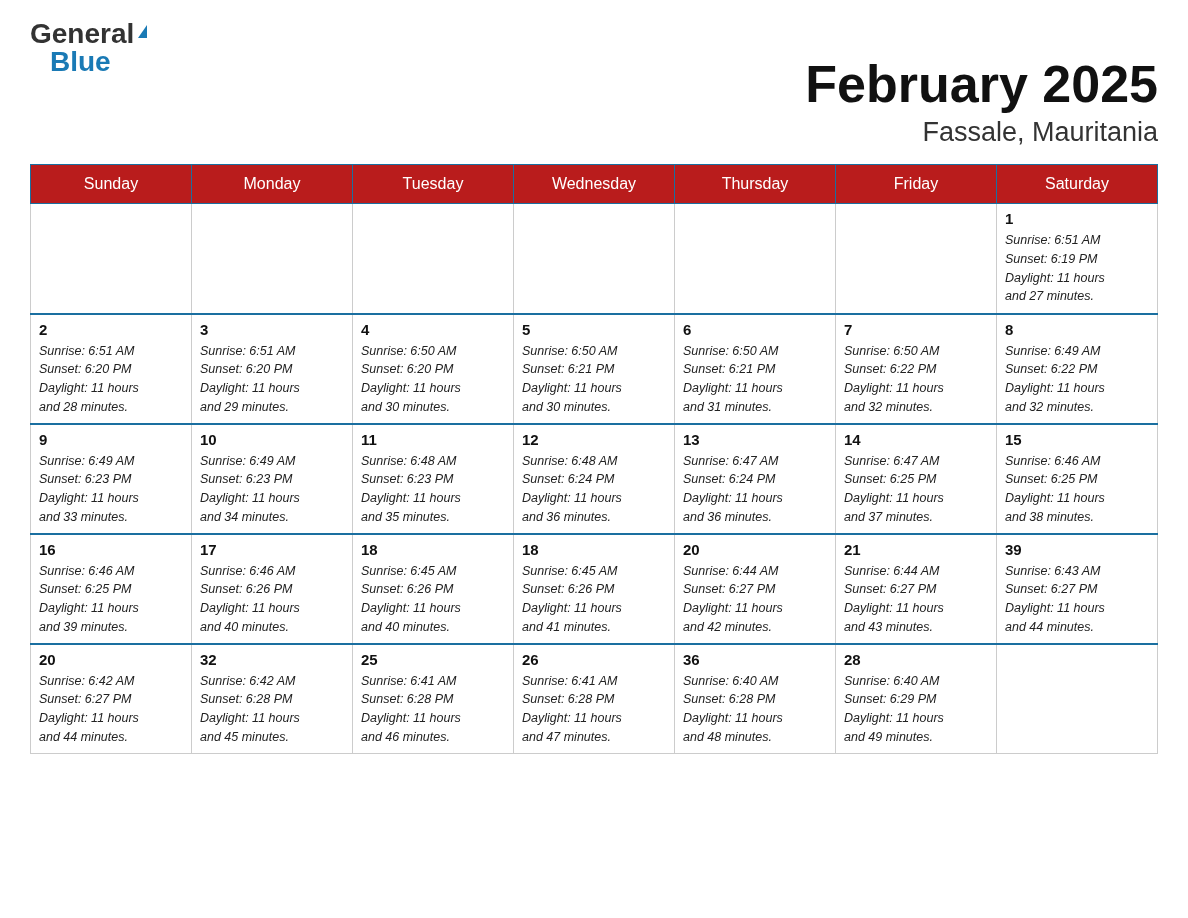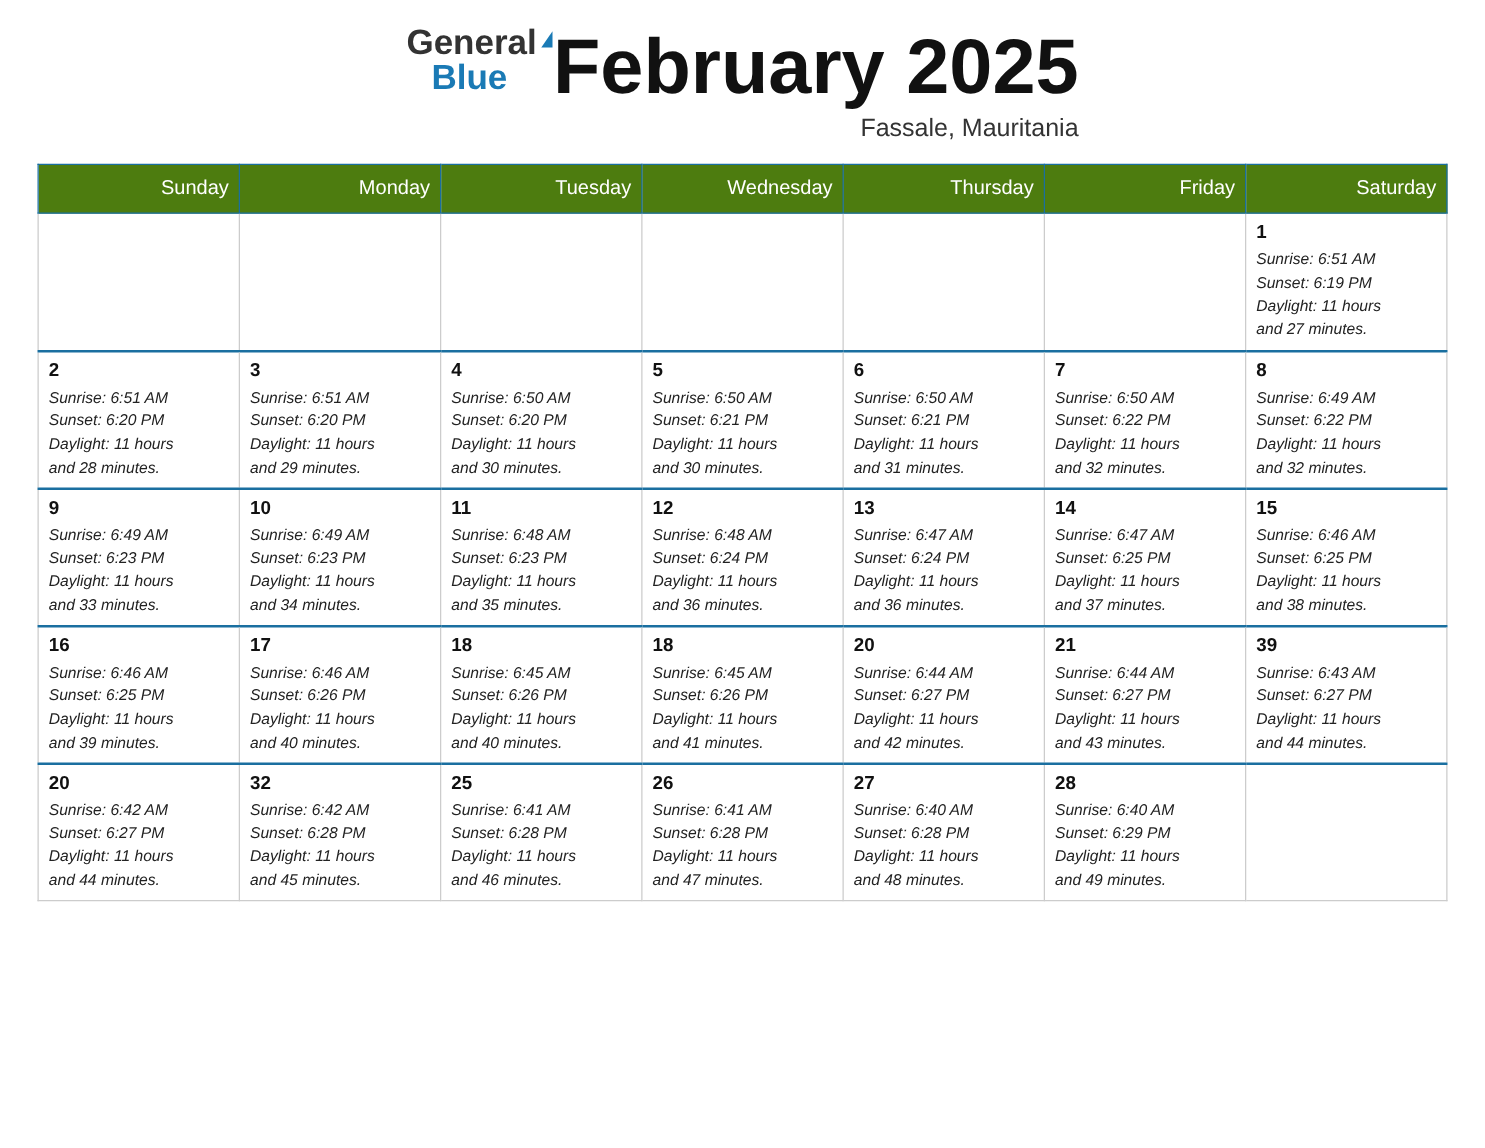--- a/index.html
+++ b/index.html
@@ -5,55 +5,56 @@
     * { margin: 0; padding: 0; box-sizing: border-box; }
     body {
       font-family: Arial, sans-serif;
       background: #fff;
       width: 1188px;
       min-height: 918px;
       padding: 20px 30px;
     }
     .header {
       display: flex;
-      justify-content: center;
+      justify-content: space-between;
       align-items: flex-start;
       margin-bottom: 16px;
     }
     .logo {
       display: flex;
       flex-direction: column;
       align-items: flex-start;
     }
     .title-block {
       text-align: right;
     }
     .month-year {
-      font-size: 62px;
+      font-size: 52px;
       font-weight: bold;
       color: #111;
       line-height: 1.1;
+      margin-top: 36px;
     }
     .location {
-      font-size: 20px;
+      font-size: 27px;
       color: #333;
       margin-top: 4px;
     }
     .calendar {
       width: 100%;
       border-collapse: collapse;
       table-layout: fixed;
     }
     .calendar th {
-      background-color: #4d7c0f;
+      background-color: #b91c1c;
       color: #fff;
       font-size: 16px;
       font-weight: normal;
       padding: 10px 8px;
-      text-align: right;
+      text-align: center;
       border: 1px solid #1a6fa0;
     }
     .calendar td {
       vertical-align: top;
       border: 1px solid #ccc;
       padding: 6px 8px;
       min-height: 110px;
       height: 110px;
       background: #fff;
       font-size: 13px;
@@ -249,21 +250,21 @@
         </td>
         <td>
           <span class="day-num">25</span>
           <div class="day-info">Sunrise: 6:41 AM<br>Sunset: 6:28 PM<br>Daylight: 11 hours<br>and 46 minutes.</div>
         </td>
         <td>
           <span class="day-num">26</span>
           <div class="day-info">Sunrise: 6:41 AM<br>Sunset: 6:28 PM<br>Daylight: 11 hours<br>and 47 minutes.</div>
         </td>
         <td>
-          <span class="day-num">27</span>
+          <span class="day-num">36</span>
           <div class="day-info">Sunrise: 6:40 AM<br>Sunset: 6:28 PM<br>Daylight: 11 hours<br>and 48 minutes.</div>
         </td>
         <td>
           <span class="day-num">28</span>
           <div class="day-info">Sunrise: 6:40 AM<br>Sunset: 6:29 PM<br>Daylight: 11 hours<br>and 49 minutes.</div>
         </td>
         <td class="empty"></td>
       </tr>
     </tbody>
 </table>

